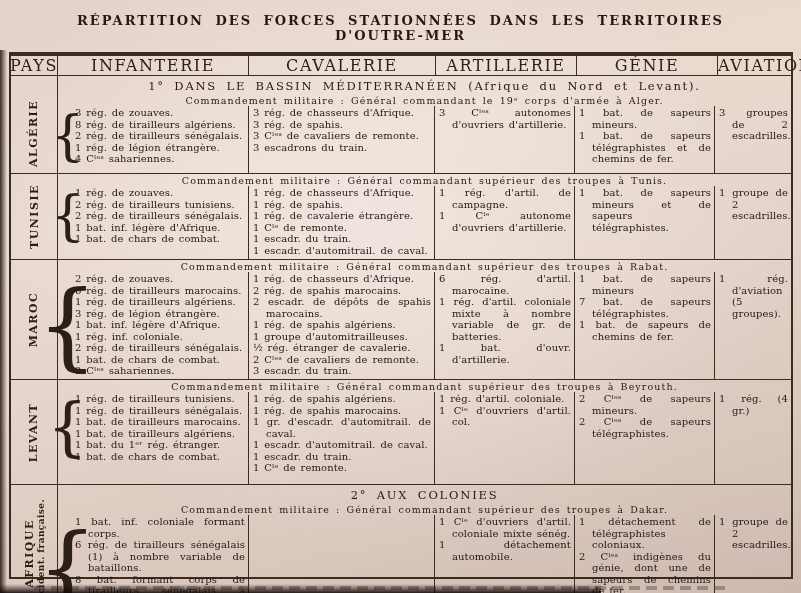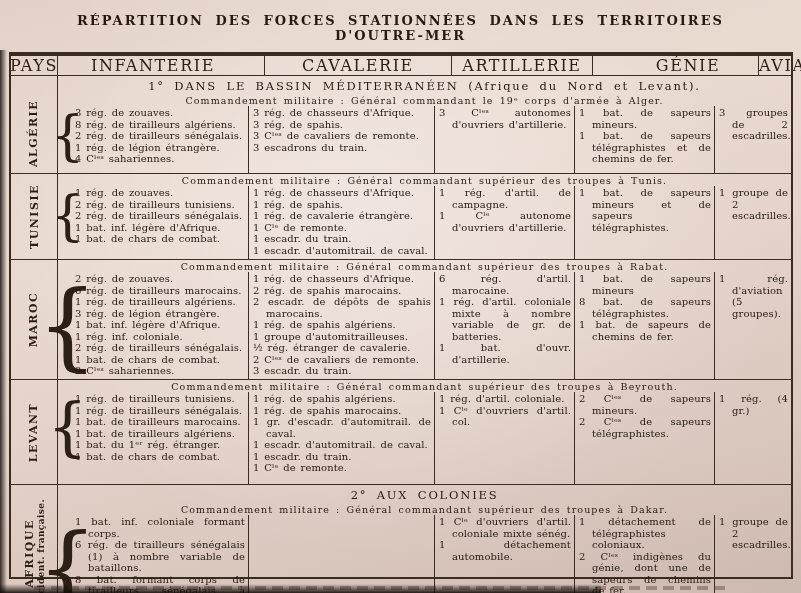--- a/index.html
+++ b/index.html
@@ -36,23 +36,23 @@
   }
   
   .hdr{display:flex;height:37px;border-bottom:1.5px solid #3a2c21;}
   .hcell{
     display:flex;align-items:center;justify-content:center;
     font-size:16px;letter-spacing:1.6px;color:#2c2016;
   }
   .hcell + .hcell{border-left:1.2px solid #3a2c21;}
   .w-pays{width:46px;flex:none;}
   .w-inf{width:190px;flex:none;}
-  .w-cav{width:186px;flex:none;margin-left:16px;}
+  .w-cav{width:186px;flex:none;}
   .w-art{width:140px;flex:none;}
-  .w-gen{width:140px;flex:none;padding-left:25px;}
+  .w-gen{width:140px;flex:none;}
   .w-avi{flex:1;}
   
   .tbody{flex:1;display:flex;flex-direction:column;}
   .block{display:flex;}
   .block.sep{border-bottom:1.2px solid #3a2c21;}
   .pays-cell{
     width:46px;flex:none;border-right:1.2px solid #3a2c21;
     display:flex;align-items:center;justify-content:center;overflow:hidden;
   }
   .pays-rot{transform:rotate(-90deg);text-align:center;white-space:nowrap;}
@@ -257,21 +257,21 @@
               <div class="col col-artillerie">
                 <div class="items">
                   <div class="item">6 rég. d'artil. marocaine.</div>
                   <div class="item">1 rég. d'artil. coloniale mixte à nombre variable de gr. de batteries.</div>
                   <div class="item">1 bat. d'ouvr. d'artillerie.</div>
                 </div>
               </div>
               <div class="col col-genie">
                 <div class="items">
                   <div class="item">1 bat. de sapeurs mineurs</div>
-                  <div class="item">8 bat. de sapeurs télégraphistes.</div>
+                  <div class="item">7 bat. de sapeurs télégraphistes.</div>
                   <div class="item">1 bat. de sapeurs de chemins de fer.</div>
                 </div>
               </div>
               <div class="col col-aviation">
                 <div class="items">
                   <div class="item">1 rég. d'aviation (5 groupes).</div>
                 </div>
               </div>
             </div>
           </div>

